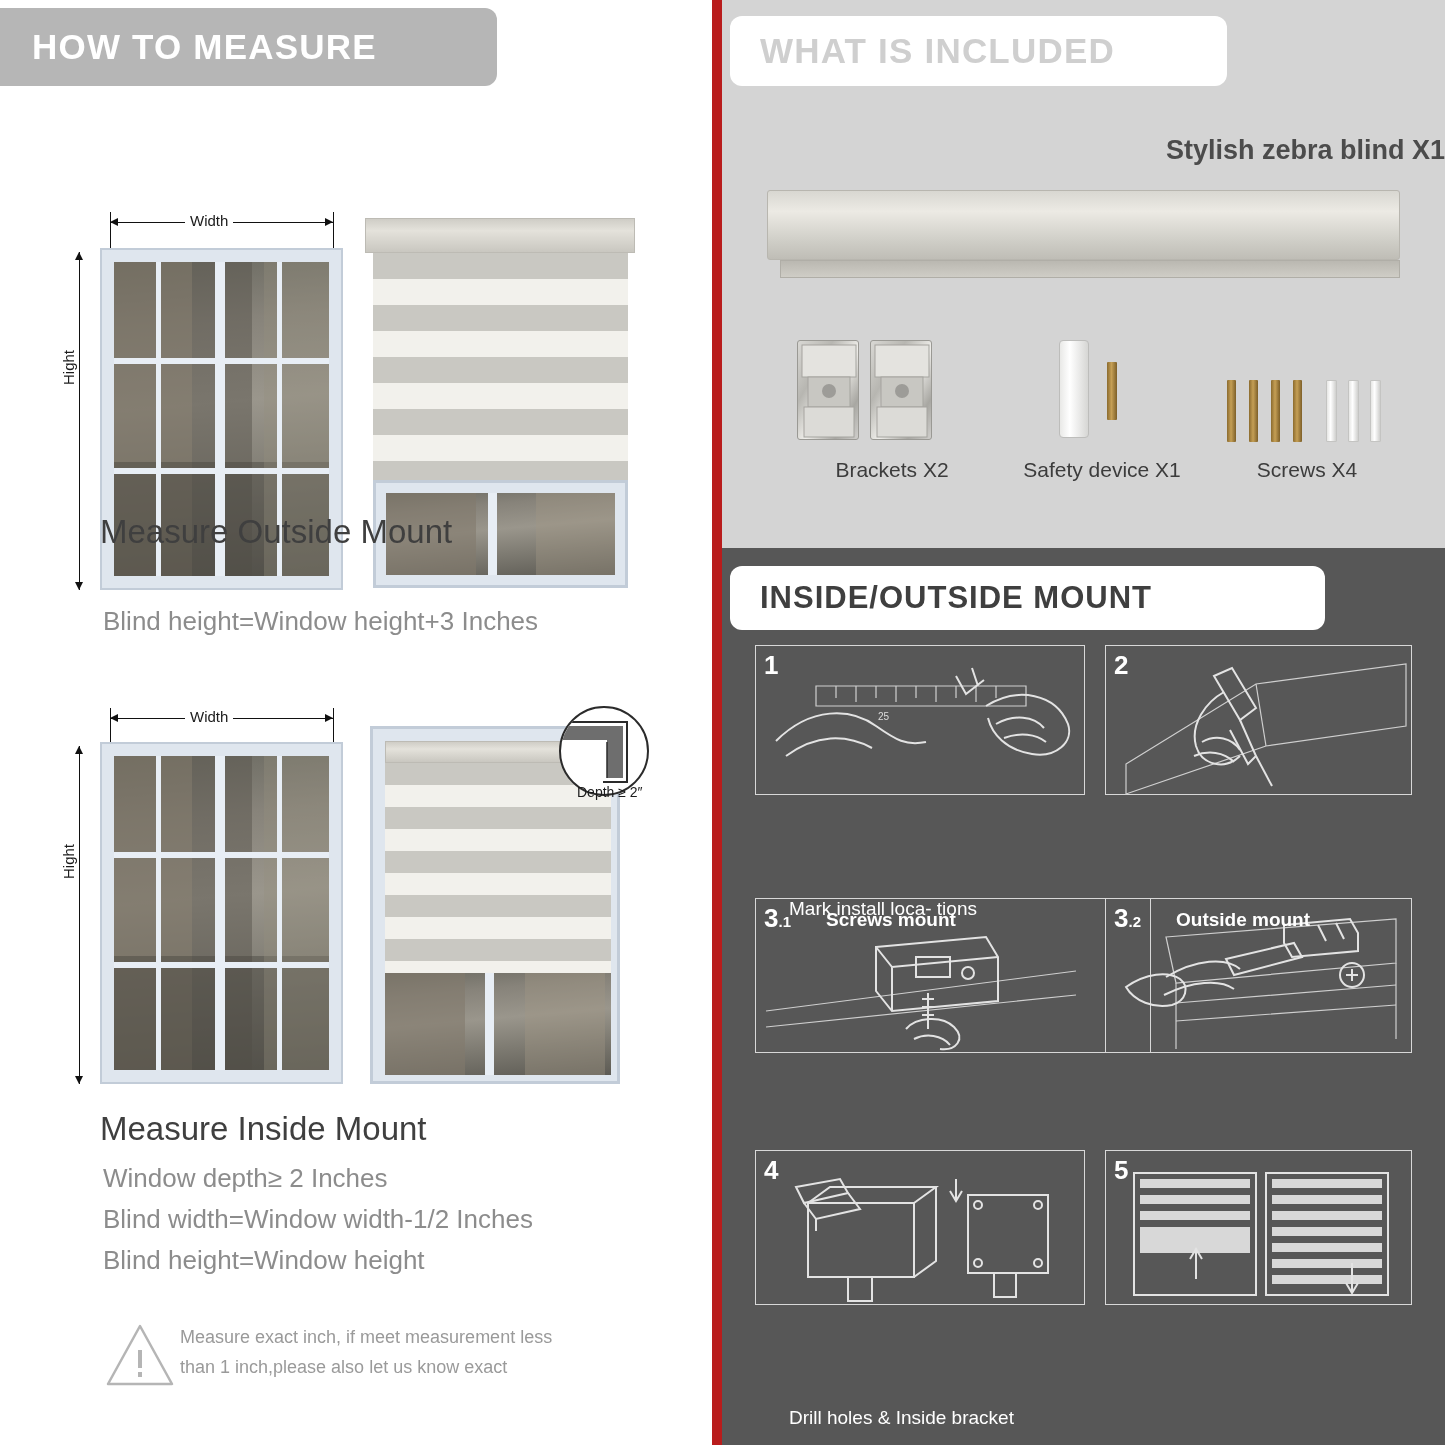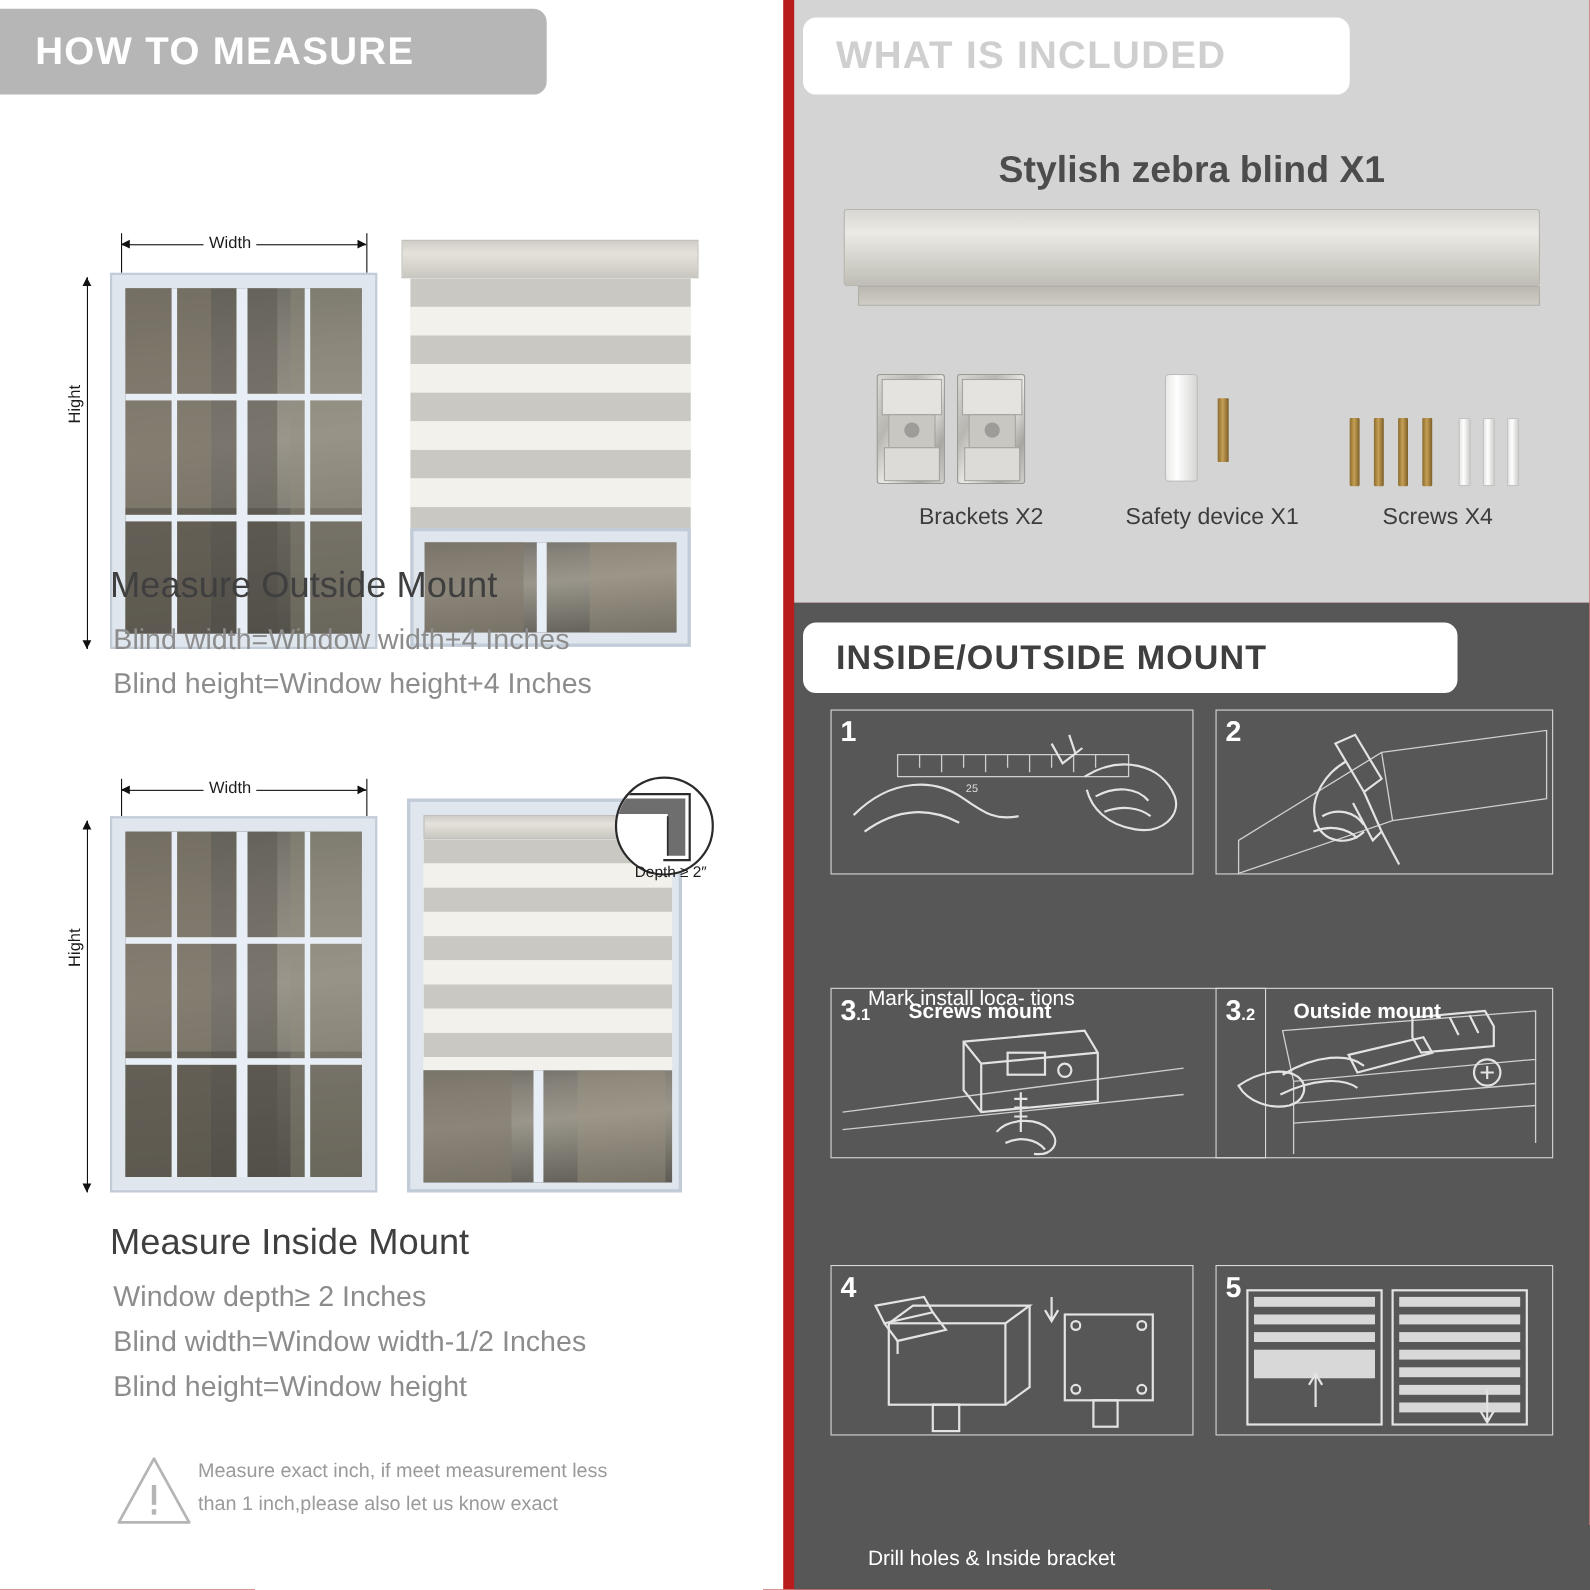--- a/index.html
+++ b/index.html
@@ -175,22 +175,22 @@
   .right-top-header span {
     color: #cfcfcf;
     font-size: 35px;
     font-weight: bold;
     letter-spacing: 1.2px;
     margin-left: 30px;
   }
   .incl-title {
     position: absolute;
     top: 135px; left: 0; width: 100%;
-    text-align: center;
-    font-size: 34px;
+    text-align: right;
+    font-size: 27px;
     font-weight: bold;
     color: #4c4c4c;
   }
   .headrail {
     position: absolute;
     left: 45px; top: 190px;
     width: 633px; height: 70px;
     background: linear-gradient(180deg,#d8d7d1 0%,#eceae4 30%,#cecdc6 75%,#bfbdb6 100%);
     border: 1px solid #b8b6af;
     border-radius: 3px;
@@ -334,22 +334,21 @@
           <div class="window-inner" style="left:10px;top:10px;right:10px;bottom:10px;background:linear-gradient(170deg,#7c7a70 0%,#9b9roku 0%,#8b8780 40%,#64625b 100%);">
             <div class="brick" style="left:0;top:0;width:90px;height:100%;background:rgba(130,122,108,0.6)"></div>
             <div class="brick" style="left:150px;top:0;width:85px;height:100%;background:rgba(160,150,132,0.4)"></div>
           </div>
           <div class="sash" style="left:112px;top:10px;width:9px;bottom:10px;"></div>
         </div>
       </div>
     </div>
 
     <div class="section-title" style="left:100px;top:513px;text-align:center;">Measure Outside Mount</div>
-    <div class="section-line" style="left:103px;top:566px;">Blind width=Window width+4 Inches</div>
-    <div class="section-line" style="left:103px;top:606px;">Blind height=Window height+4 Inches</div>
+    <div class="section-line" style="left:103px;top:606px;">Blind height=Window height+3 Inches</div>
 
     <div class="diagram" style="left:0;top:698px;width:712px;height:400px;">
 
       <div class="tick-v" style="left:110px;top:10px;height:38px;"></div>
       <div class="tick-v" style="left:333px;top:10px;height:38px;"></div>
       <div class="arrow-h" style="left:110px;top:20px;width:223px;"></div>
       <div class="dim-label" style="left:185px;top:10px;">Width</div>
 
       <div class="arrow-v" style="left:79px;top:48px;height:338px;"></div>
       <div class="dim-label" style="left:60px;top:186px;transform:rotate(-90deg);transform-origin:left top;">Hight</div>

